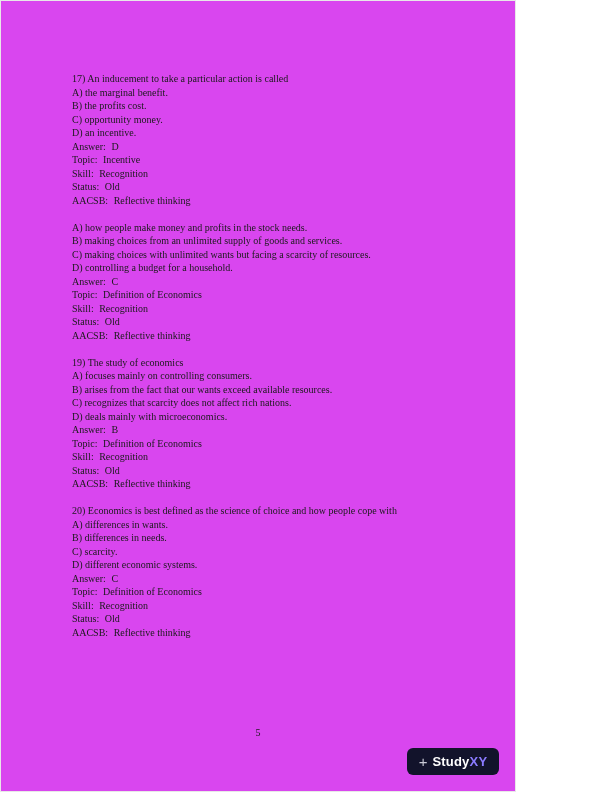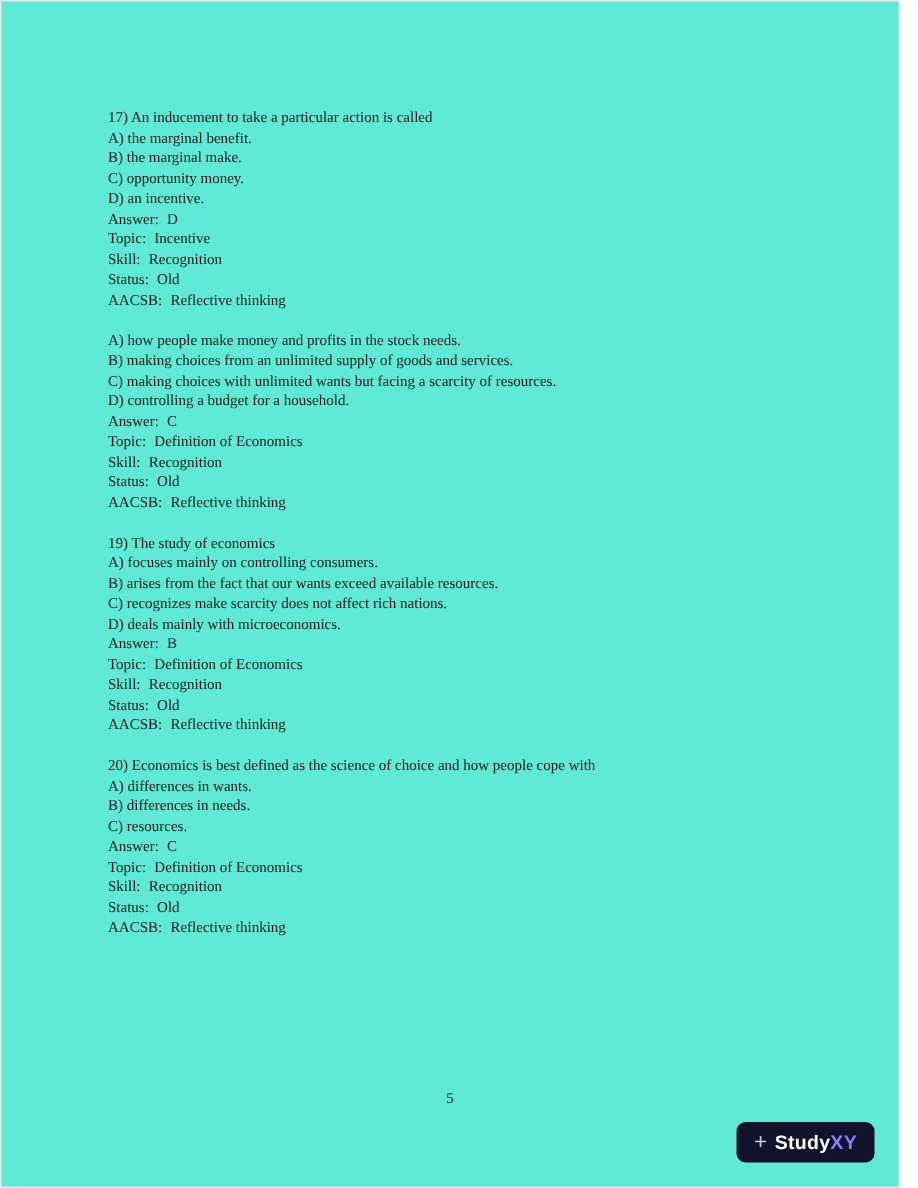--- a/index.html
+++ b/index.html
@@ -2,23 +2,23 @@
 <html><head>
 <meta charset="utf-8">
 <style>
   html, body {
     margin: 0;
     padding: 0;
     background: #ffffff;
   }
   .page {
     position: relative;
-    width: 600px;
+    width: 516px;
     height: 792px;
-    background: #5eead4;
+    background: #d946ef;
     box-sizing: border-box;
     border: 1px solid #e8e8e8;
     font-family: "Liberation Serif", "DejaVu Serif", serif;
     color: #1a1a1a;
     overflow: hidden;
   }
   .content {
     position: absolute;
     top: 71px;
     left: 71px;
@@ -75,21 +75,21 @@
 </style>
 </head>
 <body>
 
 <div class="page">
   <div class="content">
 
     <div class="question">
       <div class="line">17) An inducement to take a particular action is called</div>
       <div class="line">A) the marginal benefit.</div>
-      <div class="line">B) the marginal make.</div>
+      <div class="line">B) the profits cost.</div>
       <div class="line">C) opportunity money.</div>
       <div class="line">D) an incentive.</div>
       <div class="line meta"><span class="lbl">Answer:</span><span class="val">D</span></div>
       <div class="line meta"><span class="lbl">Topic:</span><span class="val">Incentive</span></div>
       <div class="line meta"><span class="lbl">Skill:</span><span class="val">Recognition</span></div>
       <div class="line meta"><span class="lbl">Status:</span><span class="val">Old</span></div>
       <div class="line meta"><span class="lbl">AACSB:</span><span class="val">Reflective thinking</span></div>
     </div>
 
     <div class="question">
@@ -101,34 +101,35 @@
       <div class="line meta"><span class="lbl">Topic:</span><span class="val">Definition of Economics</span></div>
       <div class="line meta"><span class="lbl">Skill:</span><span class="val">Recognition</span></div>
       <div class="line meta"><span class="lbl">Status:</span><span class="val">Old</span></div>
       <div class="line meta"><span class="lbl">AACSB:</span><span class="val">Reflective thinking</span></div>
     </div>
 
     <div class="question">
       <div class="line">19) The study of economics</div>
       <div class="line">A) focuses mainly on controlling consumers.</div>
       <div class="line">B) arises from the fact that our wants exceed available resources.</div>
-      <div class="line">C) recognizes make scarcity does not affect rich nations.</div>
+      <div class="line">C) recognizes that scarcity does not affect rich nations.</div>
       <div class="line">D) deals mainly with microeconomics.</div>
       <div class="line meta"><span class="lbl">Answer:</span><span class="val">B</span></div>
       <div class="line meta"><span class="lbl">Topic:</span><span class="val">Definition of Economics</span></div>
       <div class="line meta"><span class="lbl">Skill:</span><span class="val">Recognition</span></div>
       <div class="line meta"><span class="lbl">Status:</span><span class="val">Old</span></div>
       <div class="line meta"><span class="lbl">AACSB:</span><span class="val">Reflective thinking</span></div>
     </div>
 
     <div class="question">
       <div class="line">20) Economics is best defined as the science of choice and how people cope with</div>
       <div class="line">A) differences in wants.</div>
       <div class="line">B) differences in needs.</div>
-      <div class="line">C) resources.</div>
+      <div class="line">C) scarcity.</div>
+      <div class="line">D) different economic systems.</div>
       <div class="line meta"><span class="lbl">Answer:</span><span class="val">C</span></div>
       <div class="line meta"><span class="lbl">Topic:</span><span class="val">Definition of Economics</span></div>
       <div class="line meta"><span class="lbl">Skill:</span><span class="val">Recognition</span></div>
       <div class="line meta"><span class="lbl">Status:</span><span class="val">Old</span></div>
       <div class="line meta"><span class="lbl">AACSB:</span><span class="val">Reflective thinking</span></div>
     </div>
 
   </div>
 
   <div class="footer-pagenum">5</div>

